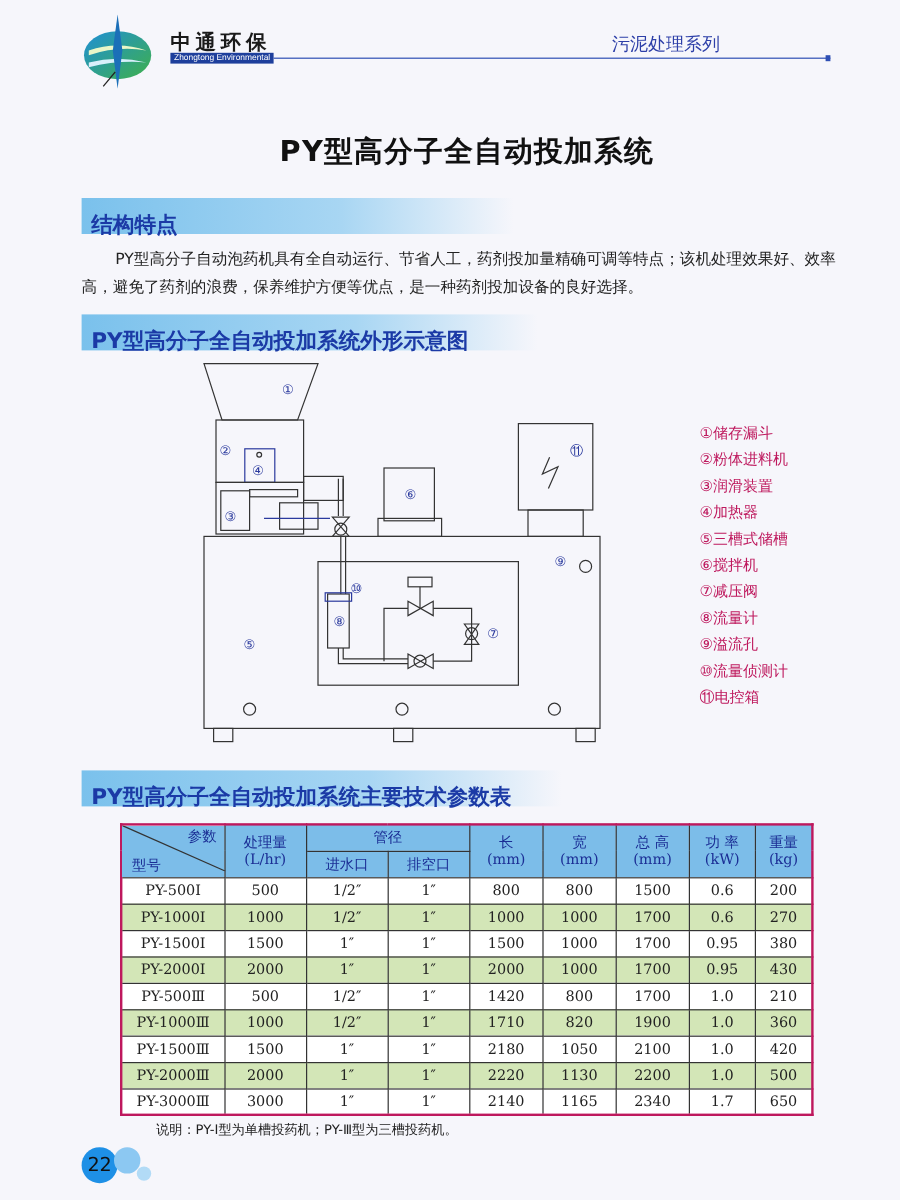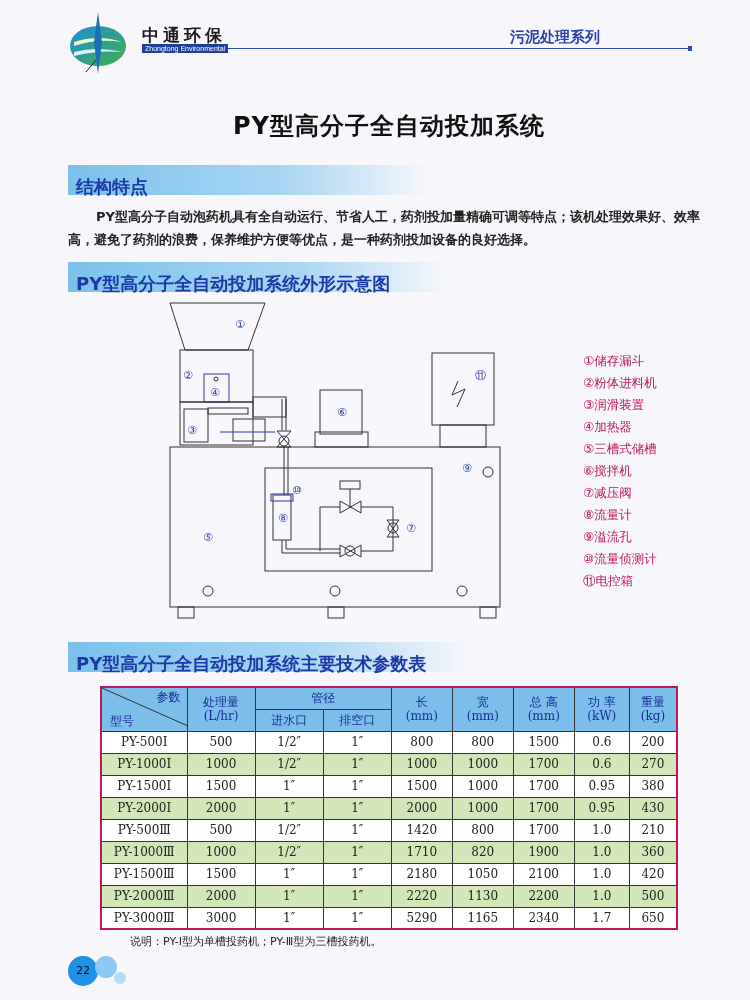--- a/index.html
+++ b/index.html
@@ -11,34 +11,34 @@
       position: relative;
     }
     .page { position: absolute; left: 0; top: 0; width: 658px; height: 1000px; }
 
     
     .logo { position: absolute; left: 68px; top: 12px; width: 62px; height: 62px; }
     .brand-cn { position: absolute; left: 142px; top: 24px; font-size: 17px; color: #1a1a1a; letter-spacing: 4px; font-weight: bold; }
     .brand-en { position: absolute; left: 142px; top: 44px; background: #1e3f9c; color: #fff; font-size: 7px; padding: 1px 3px; font-family: "Liberation Sans", sans-serif; }
     .header-rule { position: absolute; left: 228px; top: 48px; width: 464px; height: 1px; background: #2e4fb4; }
     .header-rule-end { position: absolute; left: 688px; top: 46px; width: 4px; height: 5px; background: #2e4fb4; }
-    .series { position: absolute; right: 58px; top: 28px; font-size: 15px; color: #2d3fa8; font-weight: bold; }
+    .series { position: absolute; right: 58px; top: 28px; font-size: 15px; color: #2d3fa8; font-weight: normal; }
 
     .main-title { position: absolute; left: 14px; width: 750px; top: 110px; text-align: center; font-size: 24px; font-weight: bold; color: #111; letter-spacing: 1px; }
 
     .section-bar {
       position: absolute; left: 68px; height: 30px; width: 360px;
       background: linear-gradient(to right, #7ac1ec 0%, #a8d6f3 60%, rgba(200,230,250,0) 100%);
       color: #1b3aa6; font-size: 18px; font-weight: bold; padding: 10px 0 0 8px;
     }
     .s1 { top: 165px; width: 360px; }
     .s2 { top: 262px; width: 380px; }
     .s3 { top: 642px; width: 400px; }
 
-    .intro { position: absolute; left: 68px; top: 205px; width: 640px; font-size: 13px; line-height: 23px; color: #222; text-indent: 28px; font-weight: bold; }
+    .intro { position: absolute; left: 68px; top: 205px; width: 640px; font-size: 13px; line-height: 23px; color: #222; text-indent: 28px; }
 
     
     .diagram { position: absolute; left: 140px; top: 295px; width: 370px; height: 330px; }
     .legend { position: absolute; left: 583px; top: 350px; }
     .legend li { list-style: none; font-size: 12.5px; color: #be185d; height: 22px; line-height: 22px; }
 
     
     table.params {
       position: absolute; left: 100px; top: 686px; width: 578px;
       border-collapse: collapse; font-family: "DejaVu Serif", "Liberation Serif", serif;
@@ -49,21 +49,21 @@
     table.params td { color: #222; }
     table.params tr.alt td { background: #d3e6b7; }
     table.params tr.base td { background: #ffffff; }
     th.diag { position: relative; width: 86px; }
     th.diag .p { position: absolute; right: 6px; top: 2px; }
     th.diag .m { position: absolute; left: 8px; bottom: 2px; font-family: Liberation Mono, monospace; }
     th.diag svg { position: absolute; left: 0; top: 0; }
 
     .note { position: absolute; left: 130px; top: 934px; font-size: 11px; color: #222; }
 
-    .pageno { position: absolute; left: 68px; top: 956px; width: 30px; height: 30px; border-radius: 50%; background: #1e90e6; color: #111; font-size: 11px; text-align: center; line-height: 30px; }
+    .pageno { position: absolute; left: 68px; top: 956px; width: 30px; height: 30px; border-radius: 50%; background: #1e90e6; color: #111; font-size: 16px; text-align: center; line-height: 30px; }
     .bub1 { position: absolute; left: 95px; top: 956px; width: 22px; height: 22px; border-radius: 50%; background: #8cc8f2; }
     .bub2 { position: absolute; left: 114px; top: 972px; width: 12px; height: 12px; border-radius: 50%; background: #b2dbf6; }
   </style>
 </head>
 <body>
 
 <div class="page">
 
   <svg class="logo" viewBox="0 0 62 62">
     <defs>
@@ -287,21 +287,21 @@
           <td>1130</td>
           <td>2200</td>
           <td>1.0</td>
           <td>500</td>
         </tr>
         <tr class="base">
           <td>PY-3000Ⅲ</td>
           <td>3000</td>
           <td>1″</td>
           <td>1″</td>
-          <td>5290</td>
+          <td>2140</td>
           <td>1165</td>
           <td>2340</td>
           <td>1.7</td>
           <td>650</td>
         </tr>
       </tbody>
   </table>
 
   <div class="note">说明：PY-Ⅰ型为单槽投药机；PY-Ⅲ型为三槽投药机。</div>
 

